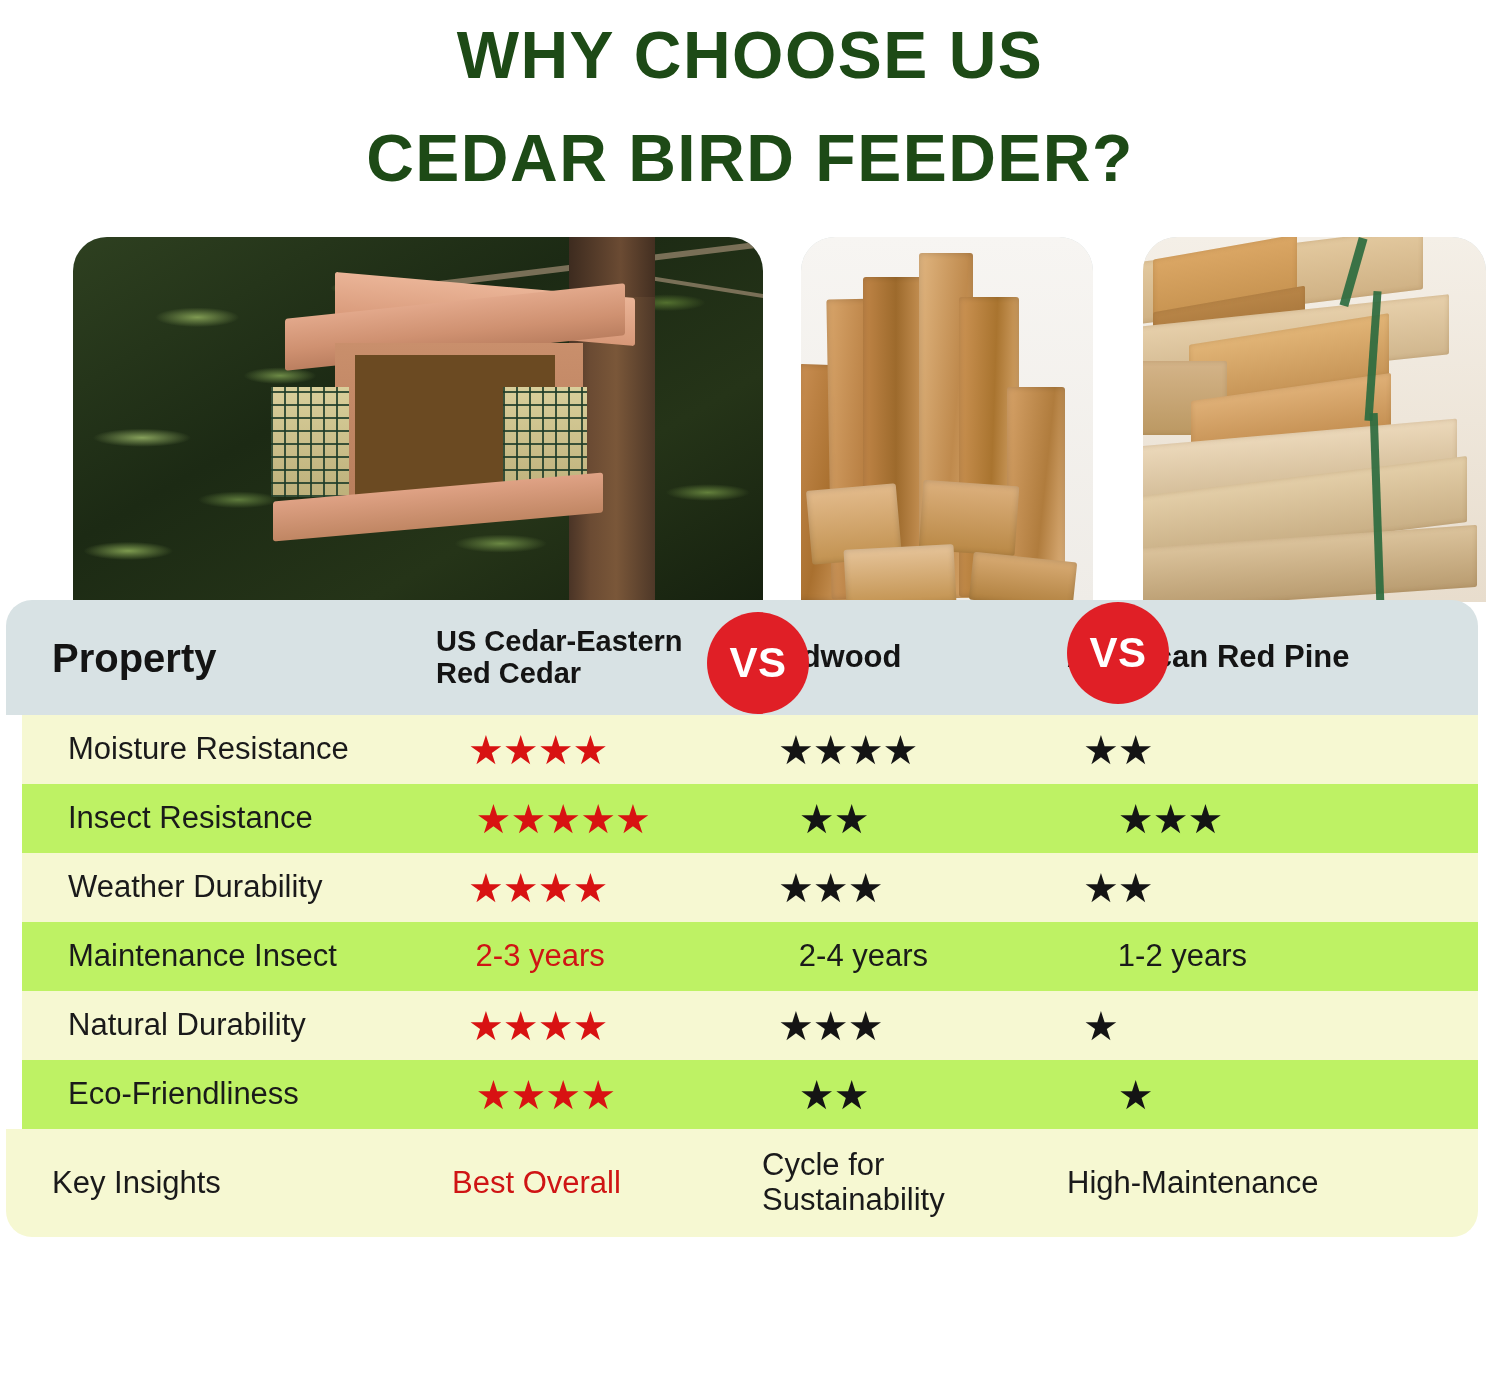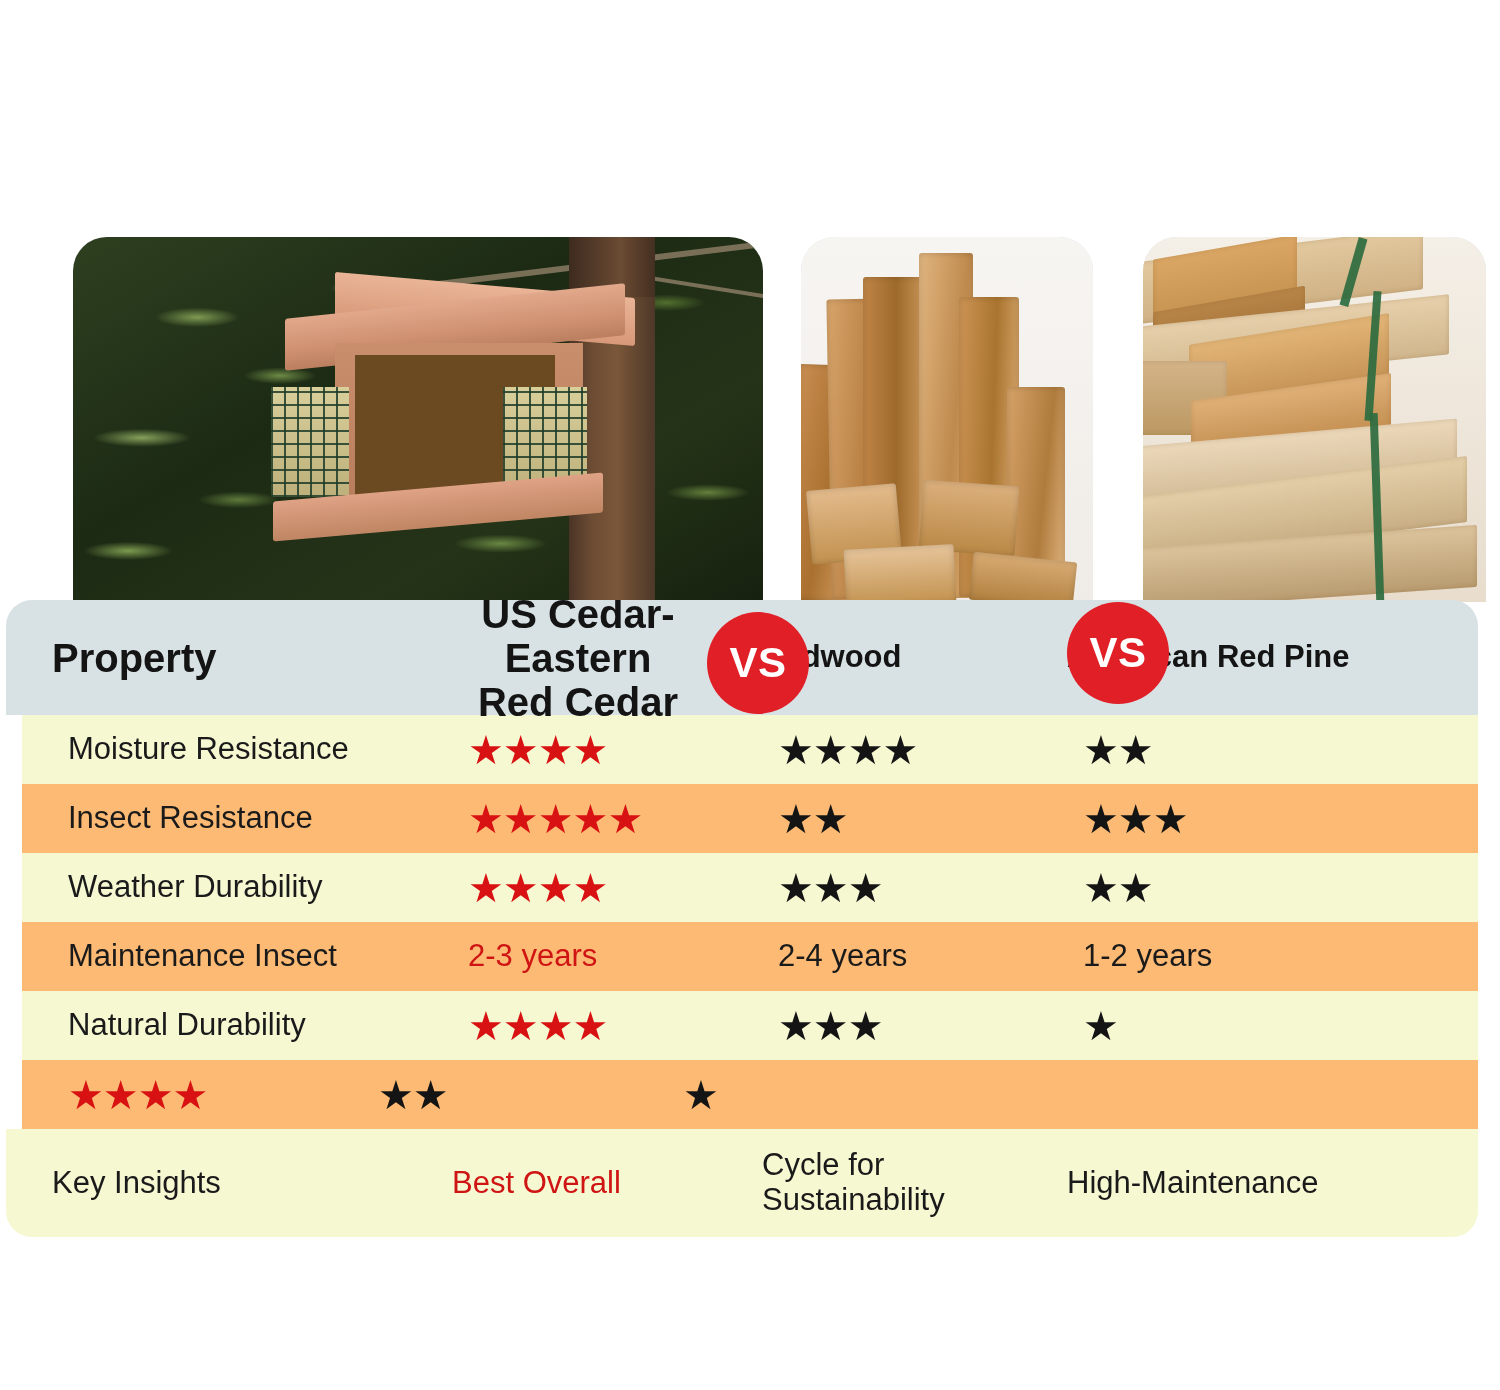--- a/index.html
+++ b/index.html
@@ -152,39 +152,39 @@
   .table {
     position: absolute; left: 6px; top: 600px;
     width: 1472px;
     border-top-left-radius: 26px;
     border-top-right-radius: 26px;
     border-bottom-left-radius: 26px;
     border-bottom-right-radius: 26px;
     overflow: hidden;
   }
   .row { display: flex; align-items: center; width: 100%; }
-  .row.alt-blue   { background: #fdba74; }
+  .row.alt-blue   { background: #bef264; gap: 36px; }
   .row.alt-yellow { background: #f6f8d2; }
   .row.header { background: #d8e2e4; height: 115px; }
   .row.body   { height: 69px; margin-left: 16px; }
   .row.last   { height: 108px; }
 
   .c-prop   { width: 400px; padding-left: 46px; }
   .c-cedar  { width: 330px; padding-left: 46px; }
   .c-red    { width: 300px; padding-left: 26px; }
   .c-pine   { width: 440px; padding-left: 31px; }
 
   .hdr-text {
     font-family: "Liberation Sans", sans-serif;
     font-weight: 700;
     color: #141414;
     line-height: 1.1;
   }
   .hdr-prop  { font-size: 40px; }
-  .hdr-cedar { font-size: 40px; text-align: center; width: 284px; padding-left: 0; margin-left: -16px; }
+  .hdr-cedar { font-size: 29px; width: 284px; padding-left: 0; margin-left: -16px; }
   .hdr-other { font-size: 31px; }
 
   .prop-label {
     font-family: "Liberation Sans", sans-serif;
     font-size: 31px;
     color: #1a1a1a;
     line-height: 1.12;
   }
   .cell-val {
     font-family: "Liberation Sans", sans-serif;
@@ -198,20 +198,24 @@
   .stars { letter-spacing: -1px; line-height: 1; display: inline-block; }
   .stars span { font-size: 40px; display: inline-block; margin-right: 2px; }
   .stars.red   span { color: #d81212; }
   .stars.black span { color: #141414; }
 </style>
 </head>
 <body>
 
 <div class="page">
 
+  <div class="title-block">
+    <div class="title-line">WHY CHOOSE US</div>
+    <div class="title-line">CEDAR BIRD FEEDER?</div>
+  </div>
 
   <div class="strip">
 
     <div class="photo photo-1">
       <div class="photo-inner">
         <div class="bg-foliage"></div>
         <div class="branch br-1"></div>
         <div class="branch br-2"></div>
         <div class="post"></div>
         <div class="post-upper"></div>
@@ -353,20 +357,23 @@
       </div>
       <div class="c-red">
         <div class="stars black"><span>★★★</span></div>
       </div>
       <div class="c-pine">
         <div class="stars black"><span>★</span></div>
       </div>
     </div>
 
     <div class="row body alt-blue">
+      <div class="c-prop">
+        <div class="prop-label">Eco-Friendliness</div>
+      </div>
       <div class="c-cedar">
         <div class="stars red"><span>★★★★</span></div>
       </div>
       <div class="c-red">
         <div class="stars black"><span>★★</span></div>
       </div>
       <div class="c-pine">
         <div class="stars black"><span>★</span></div>
       </div>
     </div>

